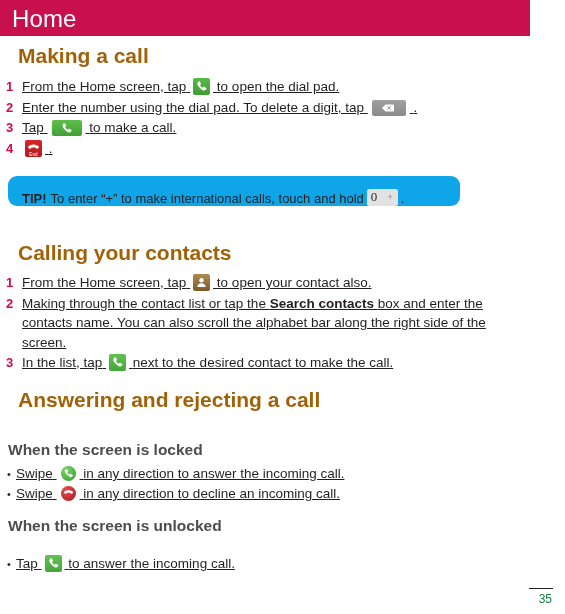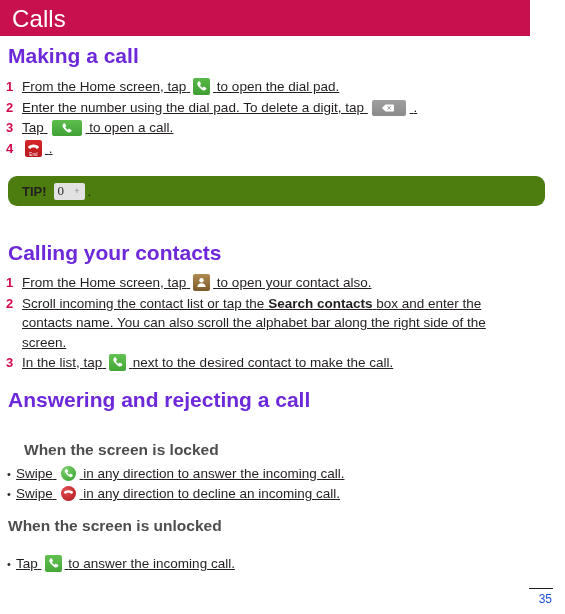--- a/index.html
+++ b/index.html
@@ -38,40 +38,40 @@
 
   
   .page {
     position: absolute;
     left: 0;
     top: 36px;
     width: 565px;
   }
 
   h2.section-title {
-    color: #6d28d9;
+    color: #a16207;
     font-size: 21px;
     font-weight: 700;
     margin: 0;
-    padding: 0 0 0 8px;
+    padding: 0 0 0 18px;
     line-height: 26px;
   }
   .sec-making   { position: absolute; left: 0; top: 7px;  }
   .sec-contacts { position: absolute; left: 0; top: 204px; }
   .sec-answer   { position: absolute; left: 0; top: 351px; }
 
   h3.sub-title {
     color: #4d4d4d;
     font-size: 15.5px;
     font-weight: 700;
     margin: 0;
     padding: 0 0 0 8px;
     line-height: 20px;
   }
-  .sub-locked   { position: absolute; left: 16px; top: 404px; }
+  .sub-locked   { position: absolute; left: 0; top: 404px; }
   .sub-unlocked { position: absolute; left: 0; top: 480px; }
 
   
   .steps {
     position: absolute;
     left: 0;
     width: 540px;
   }
   .steps-making   { top: 41px; }
   .steps-contacts { top: 237px; }
@@ -120,27 +120,27 @@
     font-size: 11px;
     line-height: 20px;
   }
   .bullet-body { flex: 1 1 auto; text-decoration: underline; }
 
   
   .tip-box {
     position: absolute;
     left: 8px;
     top: 140px;
-    width: 537px;
+    width: 452px;
     height: 30px;
     box-sizing: border-box;
-    background: #4d7c0f;
+    background: #0ea5e9;
     border-radius: 9px;
     display: flex;
-    align-items: center;
+    align-items: flex-end;
     padding: 0 14px;
     font-size: 13px;
     color: #231f20;
   }
   .tip-label { font-weight: 700; margin-right: 4px; }
 
   
   .ico {
     display: inline-block;
     vertical-align: -4px;
@@ -236,28 +236,28 @@
     width: 24px;
     height: 1px;
     background: #231f20;
   }
   .page-number {
     position: absolute;
     right: 13px;
     top: 591px;
     font-size: 12px;
     line-height: 16px;
-    color: #1d4ed8;
+    color: #15803d;
   }
 </style>
 </head>
 <body>
 
 <div class="header-bar"></div>
-<div class="header-title">Calls</div>
+<div class="header-title">Home</div>
 
 <div class="page">
 
   <h2 class="section-title sec-making">Making a call</h2>
 
   <div class="steps steps-making">
 
     <div class="step">
       <div class="step-num">1</div>
       <div class="step-body">
@@ -287,40 +287,41 @@
 
     <div class="step">
       <div class="step-num">3</div>
       <div class="step-body">
         <span>Tap</span>
         <span class="ico ico-wide">
           <svg width="30" height="16" viewBox="0 0 30 16" aria-hidden="true">
             <path d="M11.6 3.6c.5-.5 1.3-.4 1.6.2l.9 1.6c.2.4.1.9-.3 1.2l-.7.5c.5 1.2 1.5 2.2 2.7 2.7l.5-.7c.3-.4.8-.5 1.2-.3l1.6.9c.6.3.7 1.1.2 1.6l-.8.8c-.5.5-1.3.6-2 .3-2.3-1.1-4.6-3.4-5.9-6-.3-.7-.2-1.5.3-2l.7-.8z" fill="#ffffff"></path>
           </svg>
         </span>
-        <span>to open a call.</span>
+        <span>to make a call.</span>
       </div>
     </div>
 
     <div class="step">
       <div class="step-num">4</div>
       <div class="step-body">
         <span class="ico ico-sq ico-red">
           <svg width="17" height="17" viewBox="0 0 17 17" aria-hidden="true">
             <path d="M8.5 4.6c-2.3 0-4.4 1-5.2 2 -.4.5-.2 1 .2 1.3l1.3.8c.4.2.9.1 1.1-.2l.5-.7c.1-.2.3-.2.5-.2h3.2c.2 0 .4 0 .5.2l.5.7c.2.3.7.4 1.1.2l1.3-.8c.4-.3.6-.8.2-1.3 -.8-1-2.9-2-5.2-2z" fill="#ffffff"></path>
           </svg>
           <span class="end-label">End</span>
         </span>
         <span>.</span>
       </div>
     </div>
   </div>
 
   <div class="tip-box">
     <span class="tip-label">TIP!</span>
+    <span>To enter “+” to make international calls, touch and hold</span>
     <span class="ico ico-zero">
       <span class="z-num">0</span>
       <span class="z-plus">+</span>
     </span>
     <span>.</span>
   </div>
 
   <h2 class="section-title sec-contacts">Calling your contacts</h2>
 
   <div class="steps steps-contacts">
@@ -335,21 +336,21 @@
             <path d="M4.3 13c0-2.4 1.9-3.8 4.2-3.8s4.2 1.4 4.2 3.8H4.3z" fill="#ffffff"></path>
           </svg>
         </span>
         <span>to open your contact also.</span>
       </div>
     </div>
 
     <div class="step">
       <div class="step-num">2</div>
       <div class="step-body">
-        <span>Scroll incoming the contact list or tap the</span>
+        <span>Making through the contact list or tap the</span>
         <b>Search contacts</b>
         <span>box and enter the contacts name. You can also scroll the alphabet bar along the right side of the screen.</span>
       </div>
     </div>
 
     <div class="step">
       <div class="step-num">3</div>
       <div class="step-body">
         <span>In the list, tap</span>
         <span class="ico ico-sq ico-green-lite">

